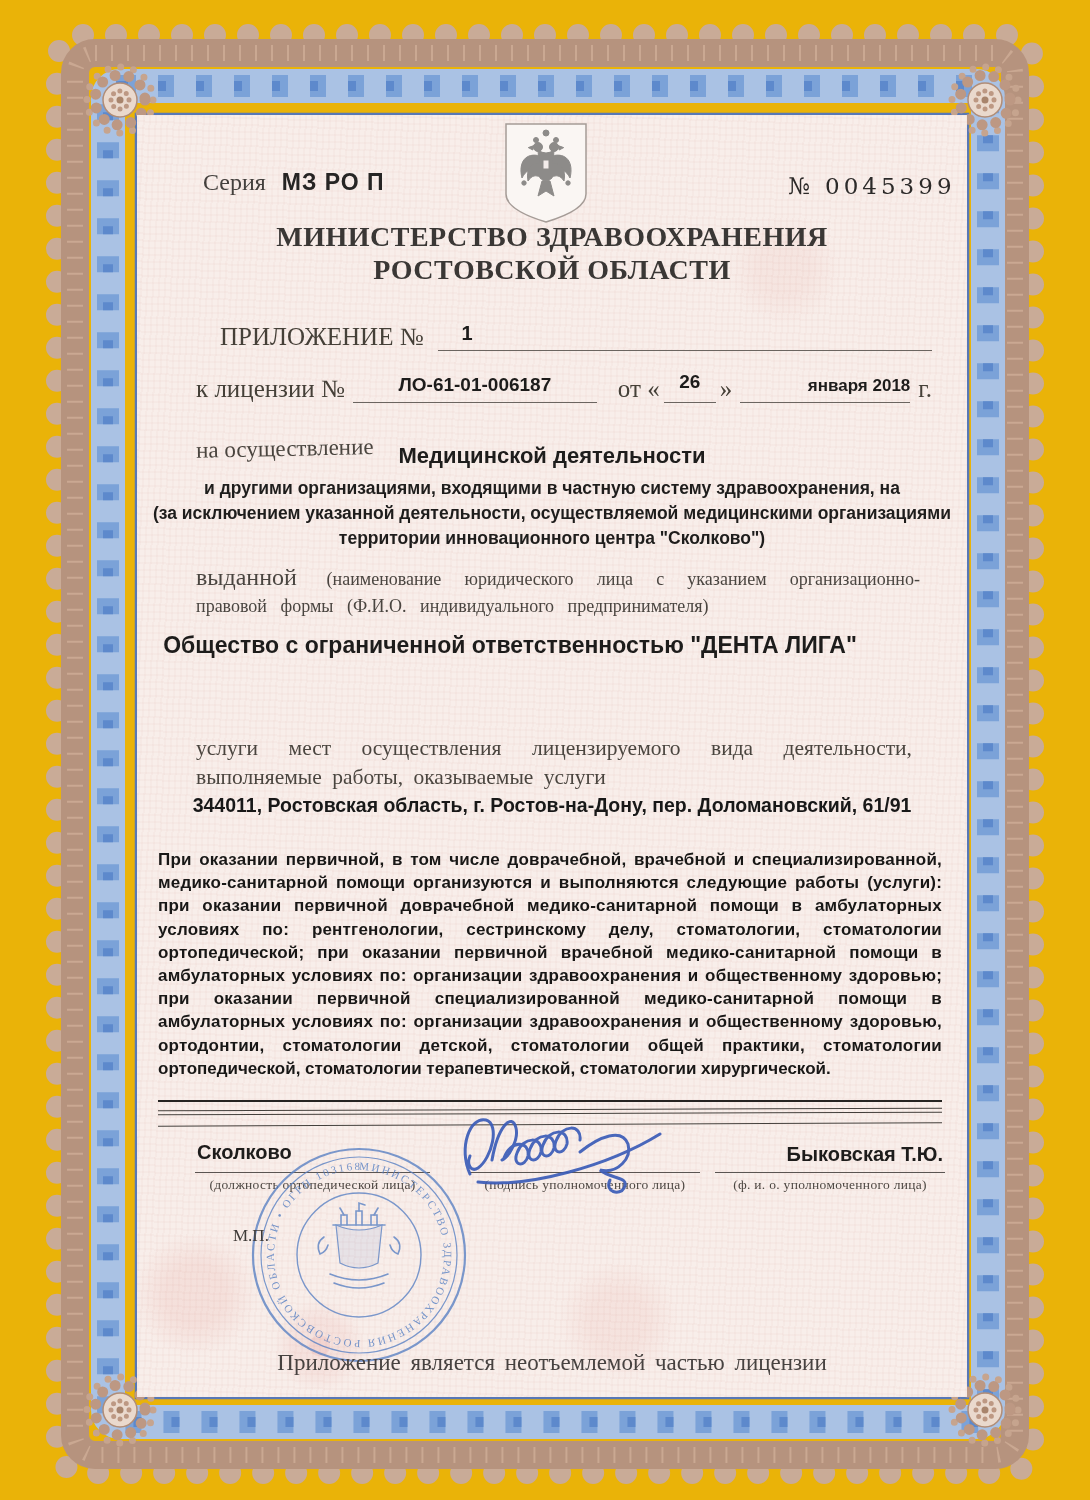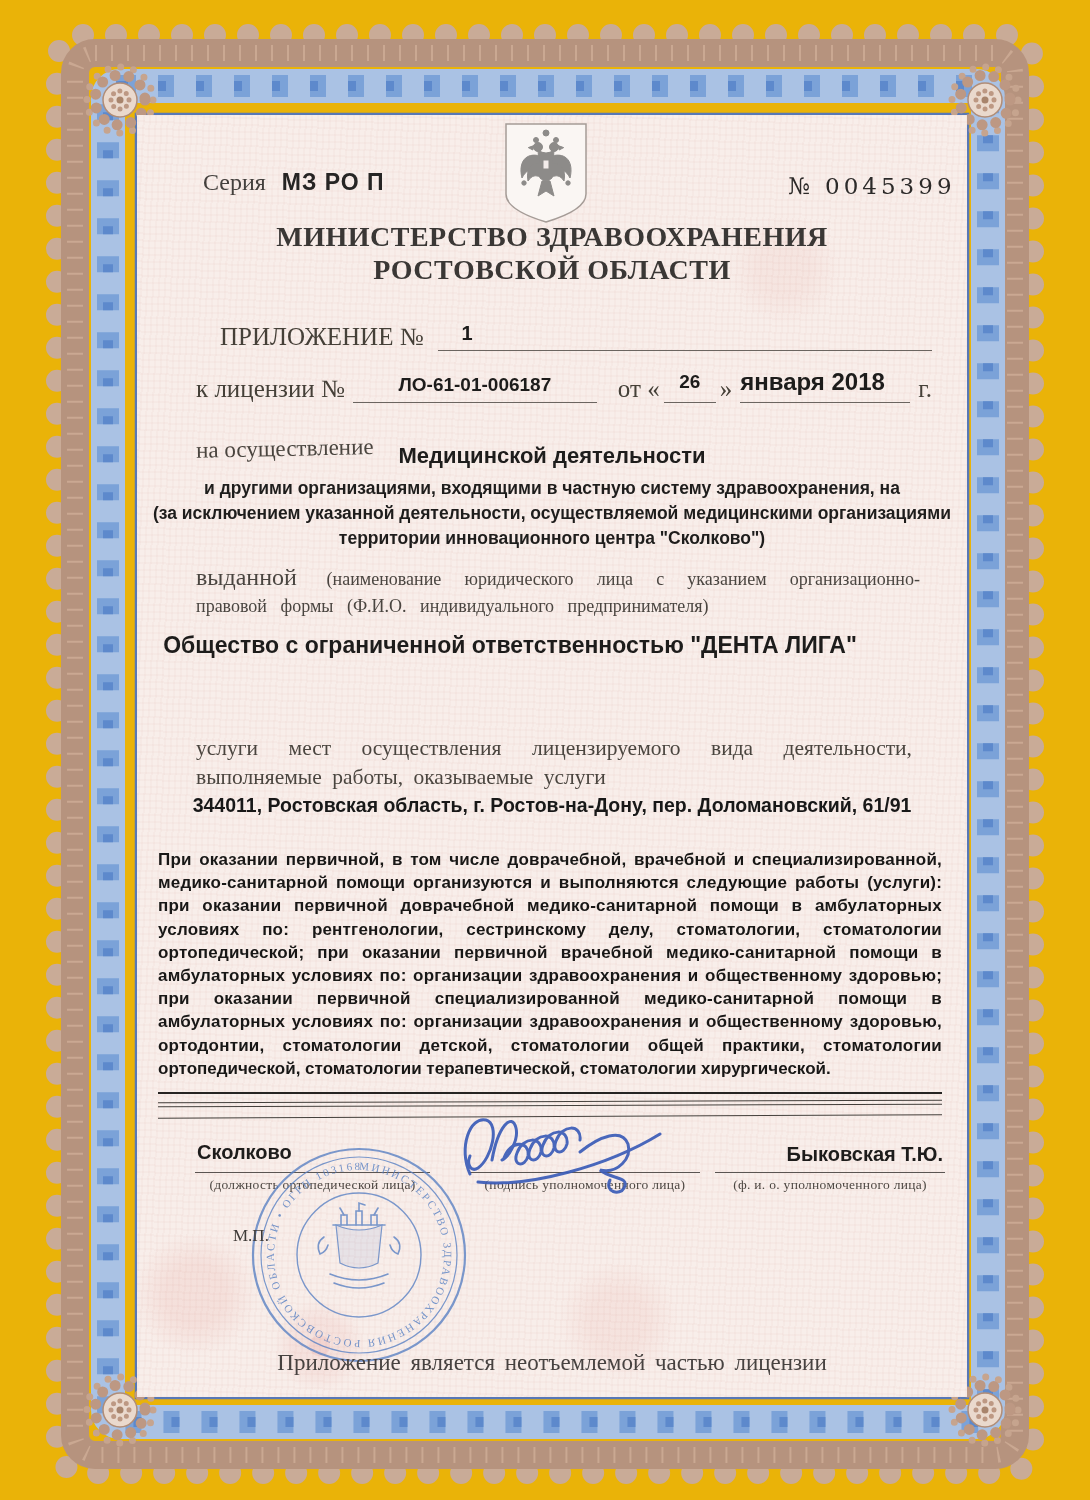--- a/index.html
+++ b/index.html
@@ -42,22 +42,22 @@
 
   .license-row{left:196px;top:368px;width:736px;display:flex;align-items:flex-end;}
   .lic-num-line{width:244px;margin-left:8px;}
   .lic-num{position:absolute;left:0;right:0;bottom:6px;text-align:center;
            font-family:"Liberation Sans",sans-serif;font-weight:bold;font-size:19px;color:#1d1c1b;}
   .lic-from{margin-left:21px;}
   .lic-day-line{width:52px;margin:0 4px;}
   .lic-day{position:absolute;left:0;right:0;bottom:9px;text-align:center;
            font-family:"Liberation Sans",sans-serif;font-weight:bold;font-size:19px;color:#1d1c1b;}
   .lic-date-line{flex:1;margin:0 8px;}
-  .lic-date{position:absolute;left:0;right:0;bottom:6px;text-align:left;
-            font-family:"Liberation Sans",sans-serif;font-weight:bold;font-size:24px;color:#1d1c1b;}
+  .lic-date{position:absolute;left:0;right:0;bottom:6px;text-align:right;
+            font-family:"Liberation Sans",sans-serif;font-weight:bold;font-size:17px;color:#1d1c1b;}
 
   .intro{left:196px;top:436px;font-size:23px;color:#4a453f;transform:rotate(-1.2deg);}
   .act-title{left:137px;top:443px;width:830px;text-align:center;font-family:"Liberation Sans",sans-serif;
              font-weight:bold;font-size:22px;color:#1e1d1c;}
   .act-note{left:137px;top:476px;width:830px;text-align:center;font-family:"Liberation Sans",sans-serif;
             font-weight:bold;font-size:17.5px;line-height:25px;color:#1e1d1c;}
   .act-note span{display:block;}
 
   .issued{left:196px;top:564px;width:724px;text-align:justify;color:#4a4540;line-height:26px;}
   .issued-label{font-size:24px;margin-right:16px;}
@@ -66,21 +66,21 @@
   .org{left:137px;top:632px;width:746px;text-align:center;font-family:"Liberation Sans",sans-serif;
        font-weight:bold;font-size:23px;color:#1d1c1b;}
 
   .addr-label{left:196px;top:734px;width:716px;font-size:21.5px;line-height:29px;
               text-align:justify;word-spacing:5px;color:#4a453f;}
   .addr-value{left:137px;top:794px;width:830px;text-align:center;font-family:"Liberation Sans",sans-serif;
               font-weight:bold;font-size:19.5px;color:#181818;}
 
   .works{left:158px;top:848px;width:784px;font-family:"Liberation Sans",sans-serif;font-weight:bold;color:#181716;}
   .works-p{font-size:17px;line-height:23.2px;text-align:justify;text-align-last:justify;letter-spacing:.2px;}
-  .works-last{font-size:17px;line-height:23px;border-bottom:2px solid #262422;padding-bottom:12px;}
+  .works-last{font-size:17px;line-height:23px;border-bottom:2px solid #262422;padding-bottom:20px;}
   .rule-a{margin-top:7px;height:3px;border-top:1.6px solid #44403c;border-bottom:1px solid #44403c;transform:rotate(-.2deg);}
   .rule-b{margin-top:10px;border-top:1.6px solid #44403c;transform:rotate(-.25deg);}
 
   .sig-col{position:absolute;top:1132px;}
   .sig-col1{left:195px;width:235px;}
   .sig-col2{left:470px;width:230px;}
   .sig-col3{left:715px;width:230px;}
   .sig-line{height:40px;border-bottom:1.5px solid #5a5552;position:relative;}
   .sig-pos{position:absolute;left:2px;bottom:8px;font-family:"Liberation Sans",sans-serif;
            font-weight:bold;font-size:20px;color:#1d1c1b;}

